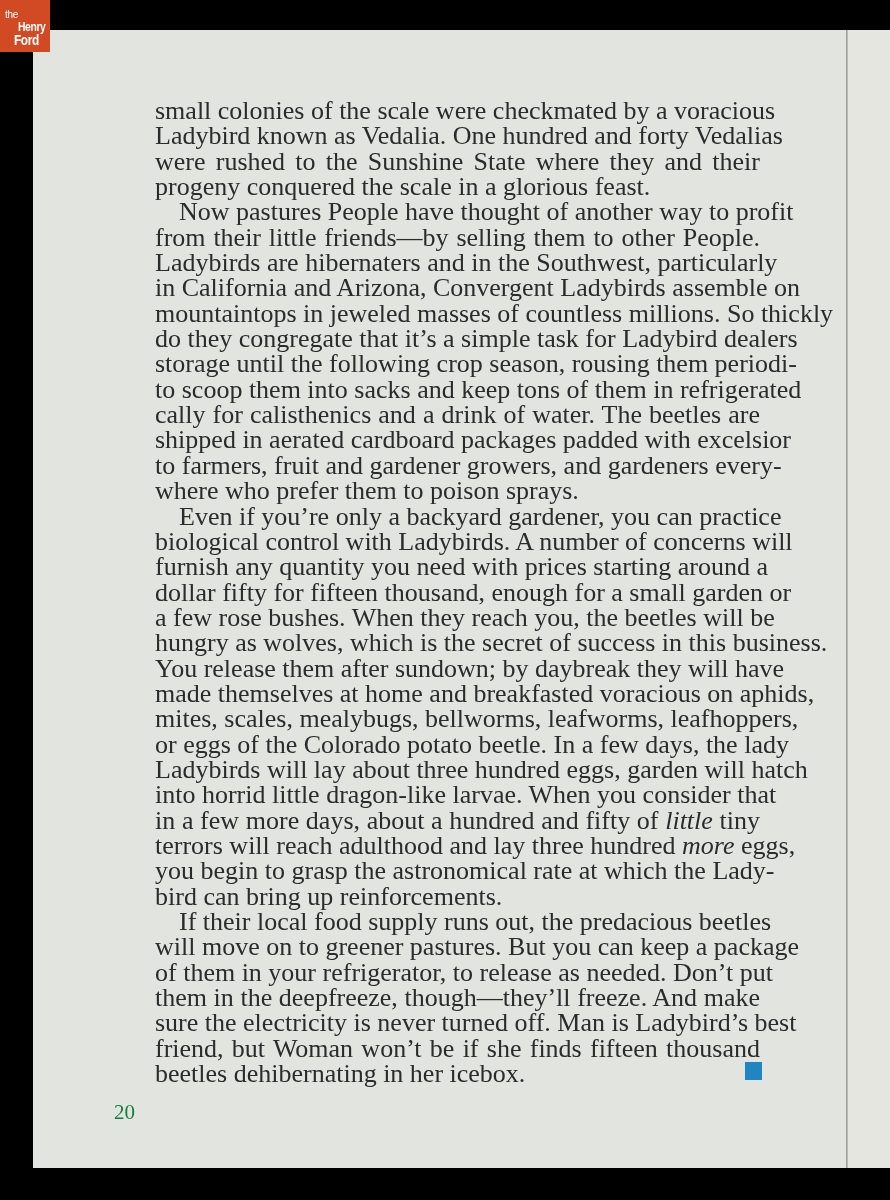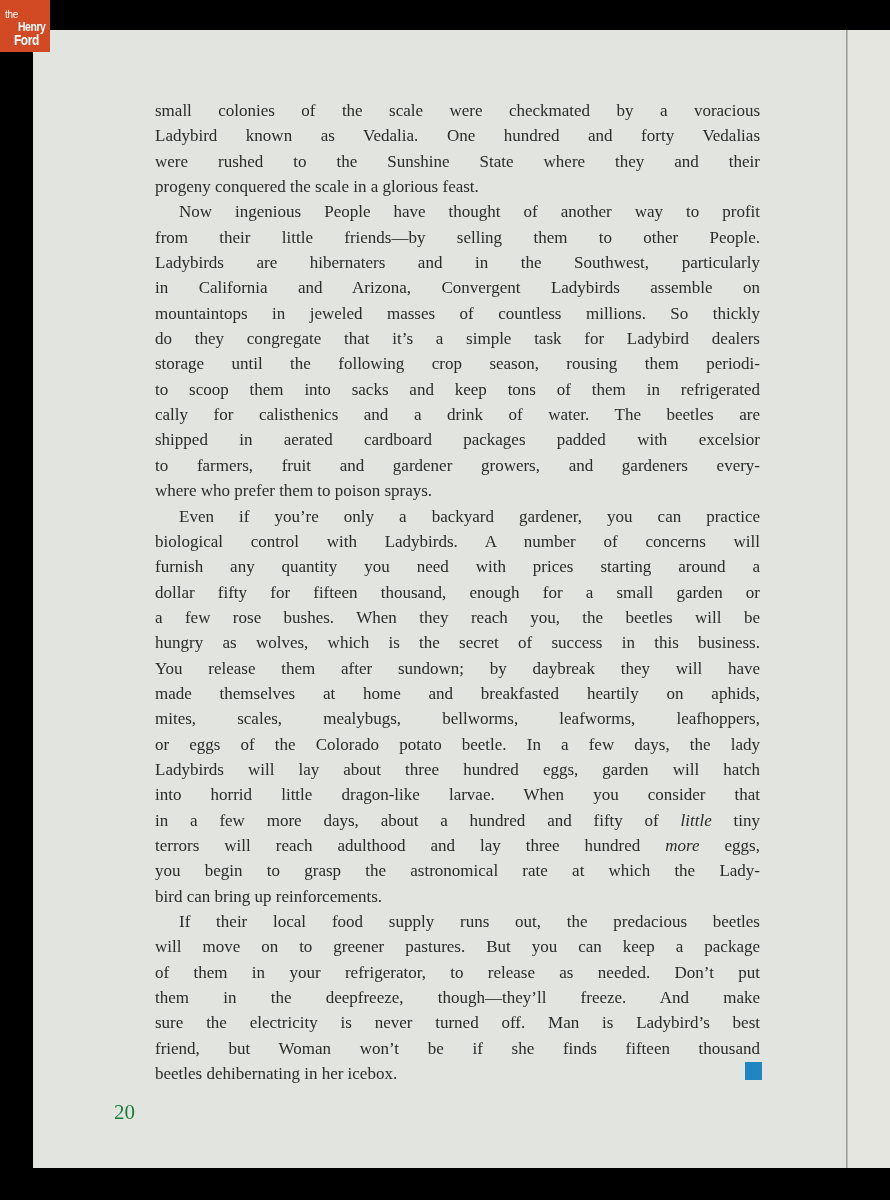--- a/index.html
+++ b/index.html
@@ -22,21 +22,21 @@
   .logo {
     position: absolute; left: 0; top: 0; width: 50px; height: 52px;
     background: #d24a23; color: #fff;
     font-family: "Liberation Sans", "DejaVu Sans", sans-serif;
   }
   .logo .the { position: absolute; left: 5px; top: 9px; font-size: 10px; letter-spacing: -0.3px; }
   .logo .henry { position: absolute; left: 18px; top: 19px; font-size: 13px; font-weight: bold; letter-spacing: -0.5px; transform: scaleX(0.8); transform-origin: left; }
   .logo .ford { position: absolute; left: 14px; top: 32px; font-size: 14px; font-weight: bold; letter-spacing: -0.5px; transform: scaleX(0.85); transform-origin: left; }
   .text-block {
     position: absolute; left: 155px; top: 98px; width: 605px;
-    font-size: 17px; line-height: 25.35px; color: #2b2b29;
+    font-size: 26px; line-height: 25.35px; color: #2b2b29;
   }
   .line {
     display: block; white-space: nowrap; text-align: justify; text-align-last: justify;
     height: 25.35px; overflow: visible;
   }
   .line.last { text-align-last: left; }
   .line.indent { padding-left: 24px; }
   .em { font-style: italic; }
   .end-mark {
     position: absolute; left: 745px; top: 1062px; width: 17px; height: 18px;
@@ -60,42 +60,42 @@
 </div>
 
 <div class="text-block" id="text-block">
     <div>
       <span class="line">small colonies of the scale were checkmated by a voracious</span>
       <span class="line">Ladybird known as Vedalia. One hundred and forty Vedalias</span>
       <span class="line">were rushed to the Sunshine State where they and their</span>
       <span class="line last">progeny conquered the scale in a glorious feast.</span>
     </div>
     <div>
-      <span class="line indent">Now ingenious People have thought of another way to profit</span>
+      <span class="line indent">Now pastures People have thought of another way to profit</span>
       <span class="line">from their little friends—by selling them to other People.</span>
       <span class="line">Ladybirds are hibernaters and in the Southwest, particularly</span>
       <span class="line">in California and Arizona, Convergent Ladybirds assemble on</span>
       <span class="line">mountaintops in jeweled masses of countless millions. So thickly</span>
       <span class="line">do they congregate that it’s a simple task for Ladybird dealers</span>
       <span class="line">storage until the following crop season, rousing them periodi-</span>
       <span class="line">to scoop them into sacks and keep tons of them in refrigerated</span>
       <span class="line">cally for calisthenics and a drink of water. The beetles are</span>
       <span class="line">shipped in aerated cardboard packages padded with excelsior</span>
       <span class="line">to farmers, fruit and gardener growers, and gardeners every-</span>
       <span class="line last">where who prefer them to poison sprays.</span>
     </div>
     <div>
       <span class="line indent">Even if you’re only a backyard gardener, you can practice</span>
       <span class="line">biological control with Ladybirds. A number of concerns will</span>
       <span class="line">furnish any quantity you need with prices starting around a</span>
       <span class="line">dollar fifty for fifteen thousand, enough for a small garden or</span>
       <span class="line">a few rose bushes. When they reach you, the beetles will be</span>
       <span class="line">hungry as wolves, which is the secret of success in this business.</span>
       <span class="line">You release them after sundown; by daybreak they will have</span>
-      <span class="line">made themselves at home and breakfasted heartily on aphids,</span>
+      <span class="line">made themselves at home and breakfasted voracious on aphids,</span>
       <span class="line">mites, scales, mealybugs, bellworms, leafworms, leafhoppers,</span>
       <span class="line">or eggs of the Colorado potato beetle. In a few days, the lady</span>
       <span class="line">Ladybirds will lay about three hundred eggs, garden will hatch</span>
       <span class="line">into horrid little dragon-like larvae. When you consider that</span>
       <span class="line">in a few more days, about a hundred and fifty of <span class="em">little</span> tiny</span>
       <span class="line">terrors will reach adulthood and lay three hundred <span class="em">more</span> eggs,</span>
       <span class="line">you begin to grasp the astronomical rate at which the Lady-</span>
       <span class="line last">bird can bring up reinforcements.</span>
     </div>
     <div>

